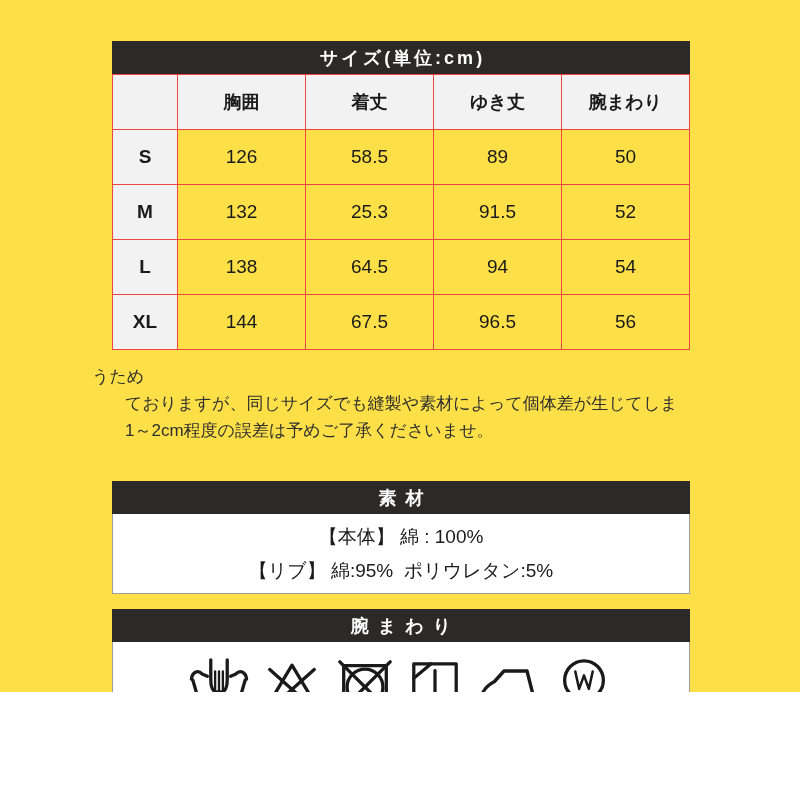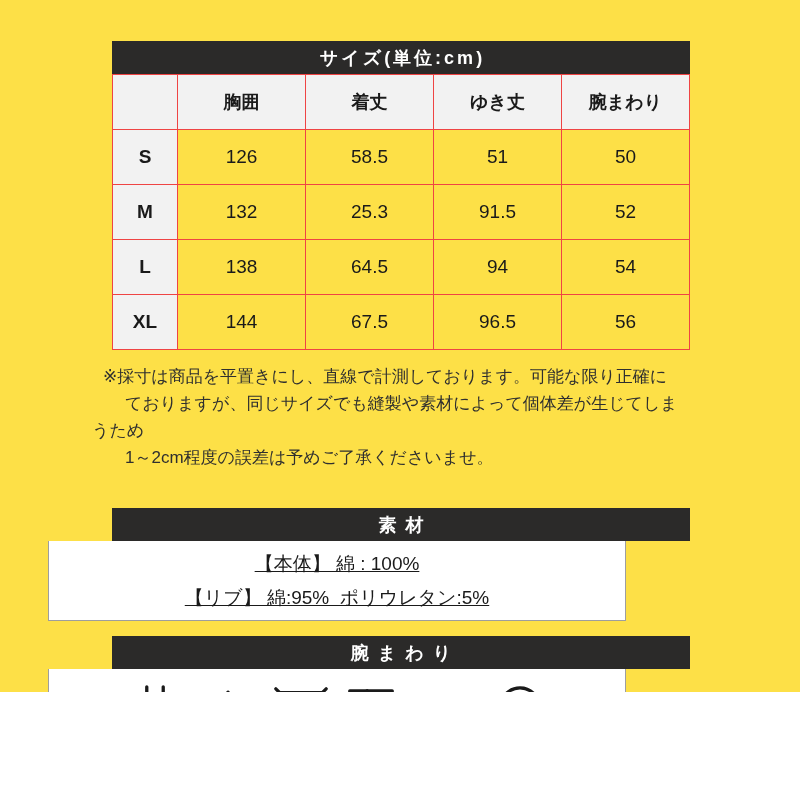--- a/index.html
+++ b/index.html
@@ -36,23 +36,23 @@
   col.c-data{width:128px;}
 
   
   .notes{margin:13px 0 0 92px;width:640px;font-size:17px;line-height:27px;color:#2f2f2f;}
   .note-line{white-space:nowrap;}
   .ind-1{padding-left:11px;}
   .ind-2{padding-left:33px;}
 
   
   .content-box{
-    width:578px;margin-left:48px;box-sizing:border-box;
+    width:578px;margin-left:112px;box-sizing:border-box;
     border:1px solid #9e9e9e;border-top:none;background:#ffffff;
-    display:flex;align-items:center;justify-content:center;text-decoration:underline;
+    display:flex;align-items:center;justify-content:center;
   }
   .material-box{height:80px;flex-direction:column;}
   .material-line{font-size:19px;line-height:34px;white-space:pre;text-align:center;}
 
   .washing-box{height:88px;flex-direction:row;gap:13px;}
   .care-icon{display:block;}
 </style>
 </head>
 <body>
 
@@ -75,21 +75,21 @@
       <th></th>
       <th>胸囲</th>
       <th>着丈</th>
       <th>ゆき丈</th>
       <th>腕まわり</th>
     </tr>
     <tr>
       <td class="size-label">S</td>
       <td>126</td>
       <td>58.5</td>
-      <td>51</td>
+      <td>89</td>
       <td>50</td>
     </tr>
     <tr>
       <td class="size-label">M</td>
       <td>132</td>
       <td>25.3</td>
       <td>91.5</td>
       <td>52</td>
     </tr>
     <tr>
@@ -103,23 +103,22 @@
       <td class="size-label">XL</td>
       <td>144</td>
       <td>67.5</td>
       <td>96.5</td>
       <td>56</td>
     </tr>
   </tbody>
     </table>
 
   <div class="notes">
-    <div class="note-line ind-1">※採寸は商品を平置きにし、直線で計測しております。可能な限り正確に</div>
+    <div class="note-line">うため</div>
     <div class="note-line ind-2">ておりますが、同じサイズでも縫製や素材によって個体差が生じてしま</div>
-    <div class="note-line">うため</div>
     <div class="note-line ind-2">1～2cm程度の誤差は予めご了承くださいませ。</div>
   </div>
 
   <div class="bar ls-8 mt-37">
     <span>素材</span>
   </div>
   <div class="content-box material-box">
     <div class="material-line">【本体】 綿 : 100%</div>
     <div class="material-line">【リブ】 綿:95%  ポリウレタン:5%</div>
   </div>

